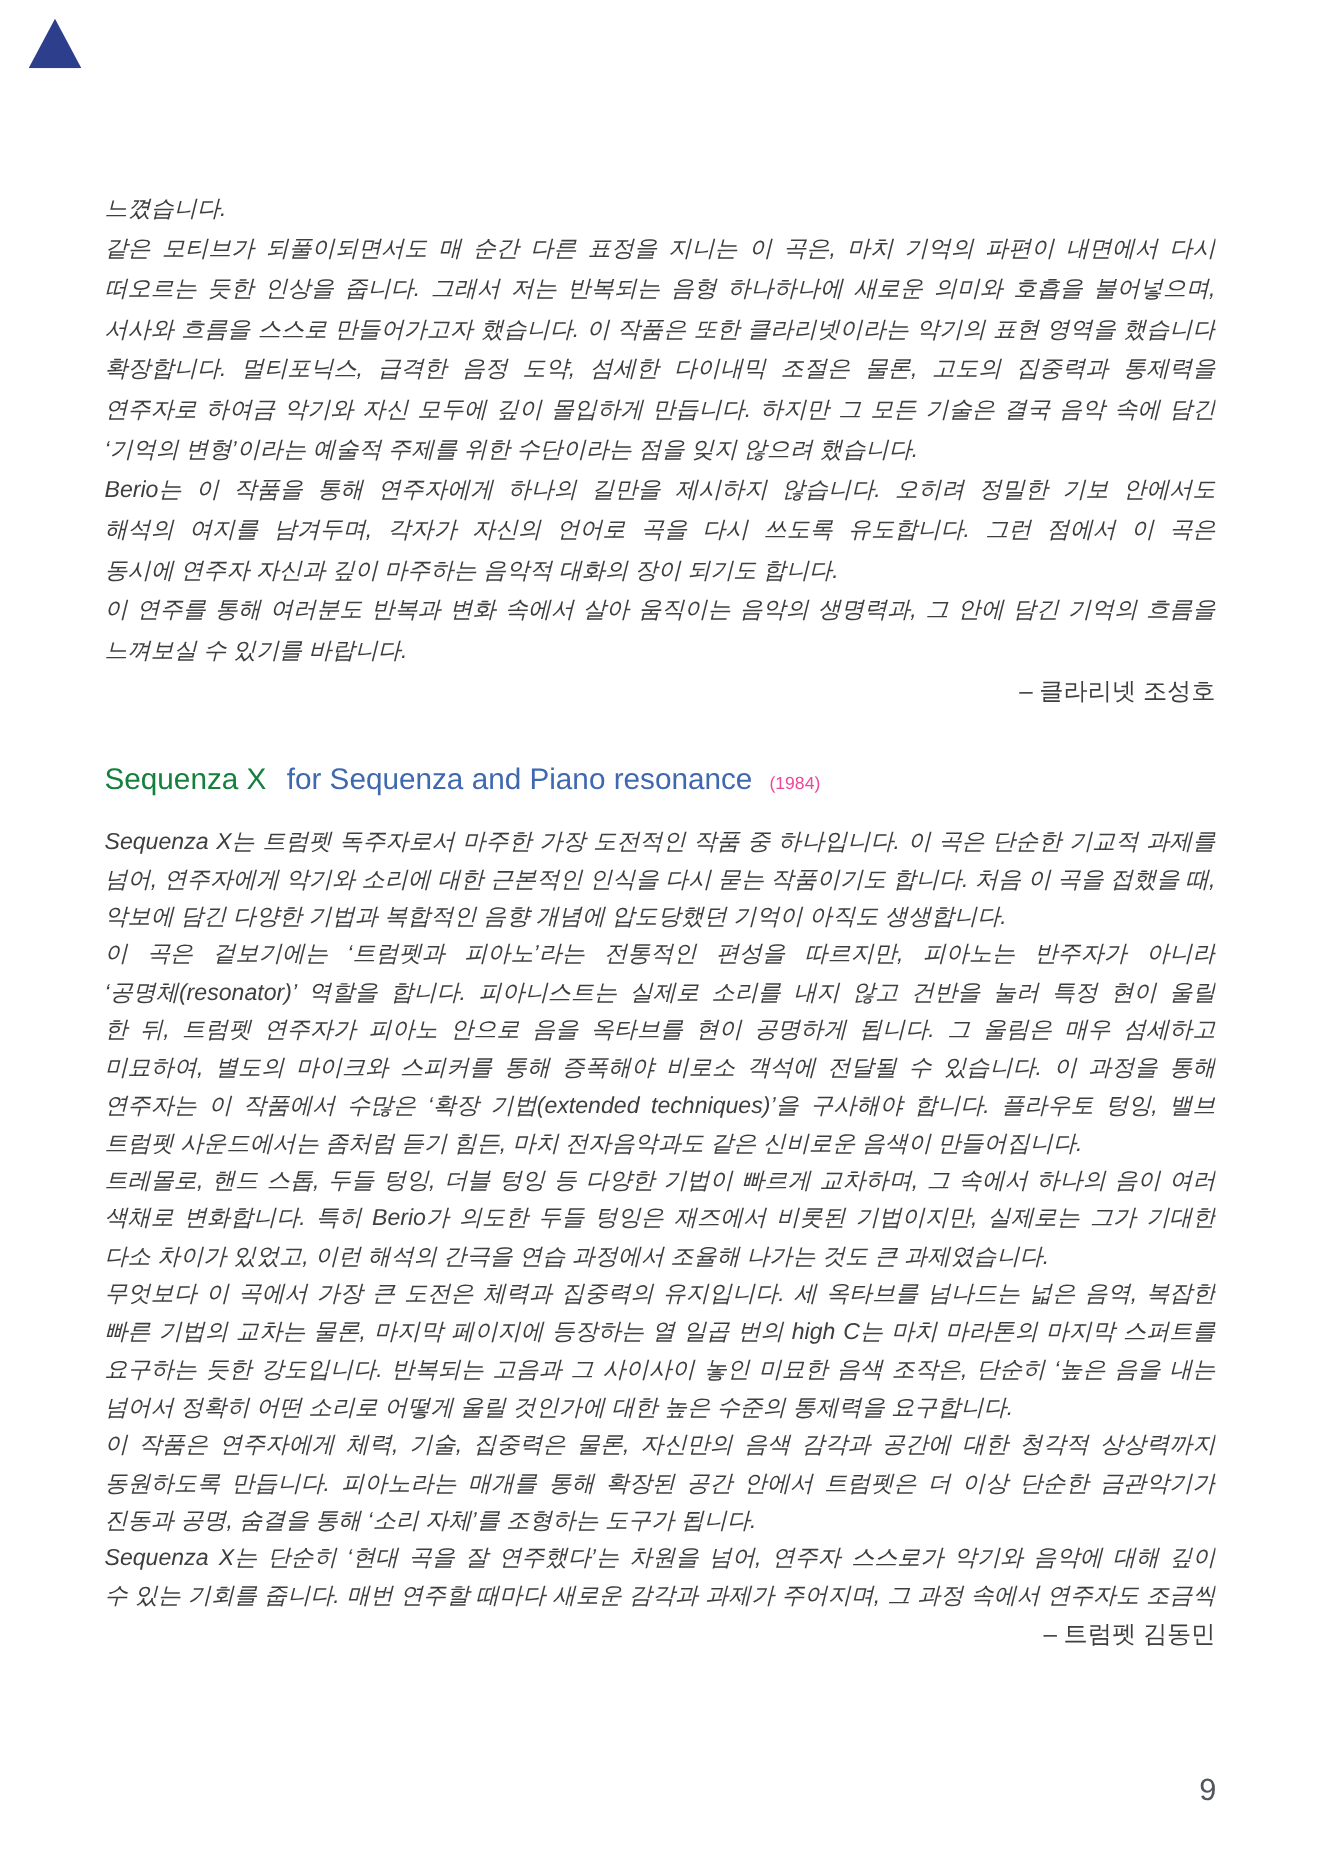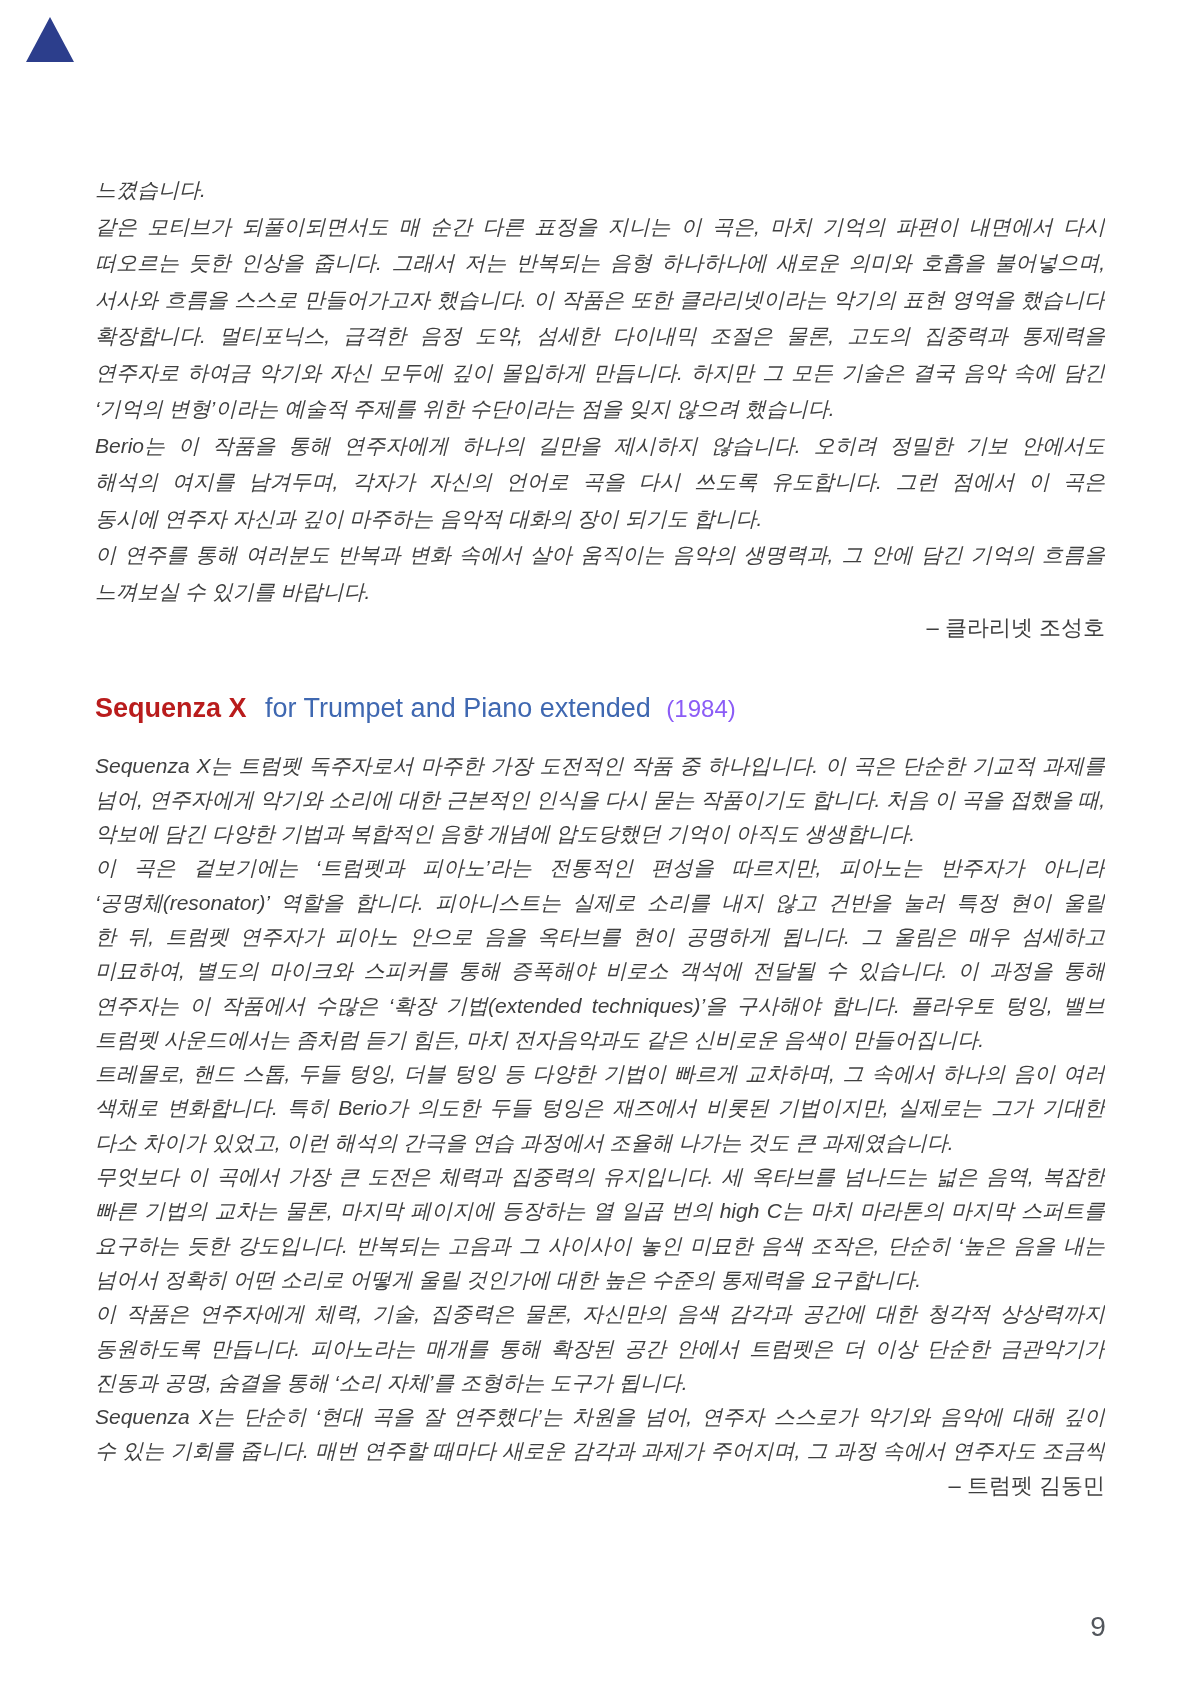--- a/index.html
+++ b/index.html
@@ -46,30 +46,30 @@
   .sig2 { line-height: 34.3px; height: 34.3px; }
   h2.section-heading {
     margin: 42px 0 22px 0;
     font-size: 27px;
     line-height: 38px;
     height: 38px;
     font-weight: 400;
     white-space: nowrap;
   }
   h2.section-heading .work-title {
-    font-weight: 700;
-    color: #b91c1c;
+    font-weight: 400;
+    color: #15803d;
   }
   h2.section-heading .work-subtitle {
     color: #3f68b1;
     margin-left: 11px;
   }
   h2.section-heading .work-year {
-    color: #8b5cf6;
-    font-size: 24px;
+    color: #ec4899;
+    font-size: 16px;
     margin-left: 8px;
   }
   .page-number {
     position: absolute;
     left: 1078px;
     top: 1610px;
     width: 40px;
     font-size: 28px;
     line-height: 34px;
     text-align: center;
@@ -97,21 +97,21 @@
       <div class="line">해석의 여지를 남겨두며, 각자가 자신의 언어로 곡을 다시 쓰도록 유도합니다. 그런 점에서 이 곡은 독주곡이자</div>
       <div class="line end">동시에 연주자 자신과 깊이 마주하는 음악적 대화의 장이 되기도 합니다.</div>
       <div class="line">이 연주를 통해 여러분도 반복과 변화 속에서 살아 움직이는 음악의 생명력과, 그 안에 담긴 기억의 흐름을 함께</div>
       <div class="line end">느껴보실 수 있기를 바랍니다.</div>
     </div>
 
   <div class="sig sig1">– 클라리넷 조성호</div>
 
   <h2 class="section-heading">
     <span class="work-title">Sequenza X</span>
-    <span class="work-subtitle">for Trumpet and Piano extended</span>
+    <span class="work-subtitle">for Sequenza and Piano resonance</span>
     <span class="work-year">(1984)</span>
   </h2>
 
   <div class="block block2">
       <div class="line">Sequenza X는 트럼펫 독주자로서 마주한 가장 도전적인 작품 중 하나입니다. 이 곡은 단순한 기교적 과제를</div>
       <div class="line">넘어, 연주자에게 악기와 소리에 대한 근본적인 인식을 다시 묻는 작품이기도 합니다. 처음 이 곡을 접했을 때,</div>
       <div class="line end">악보에 담긴 다양한 기법과 복합적인 음향 개념에 압도당했던 기억이 아직도 생생합니다.</div>
       <div class="line">이 곡은 겉보기에는 ‘트럼펫과 피아노’라는 전통적인 편성을 따르지만, 피아노는 반주자가 아니라</div>
       <div class="line">‘공명체(resonator)’ 역할을 합니다. 피아니스트는 실제로 소리를 내지 않고 건반을 눌러 특정 현이 울릴 준비를</div>
       <div class="line">한 뒤, 트럼펫 연주자가 피아노 안으로 음을 옥타브를 현이 공명하게 됩니다. 그 울림은 매우 섬세하고</div>

